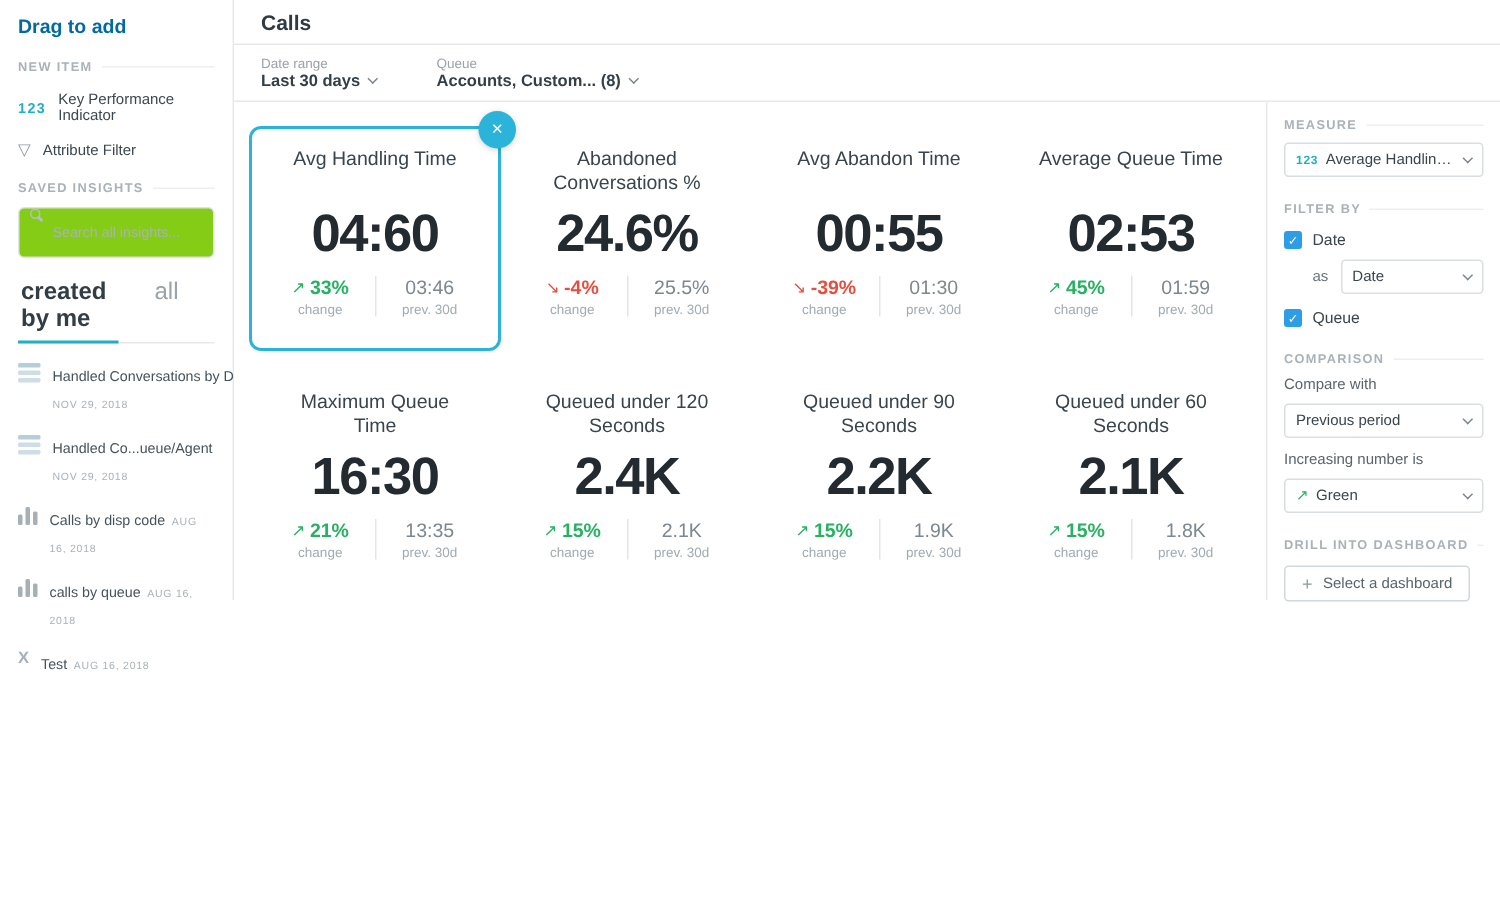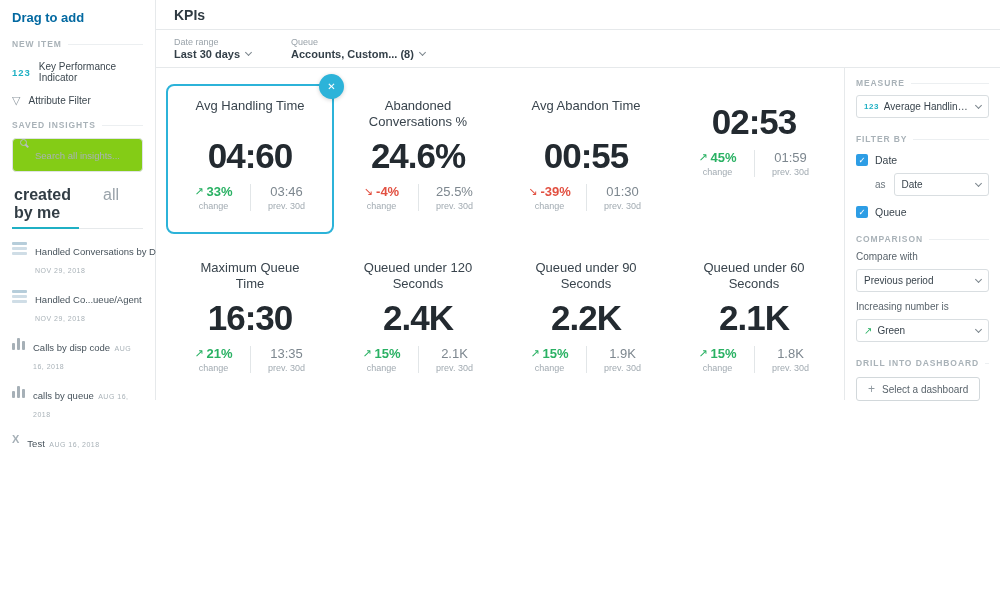--- a/index.html
+++ b/index.html
@@ -175,21 +175,21 @@
       <span class="ins-txt">
         <span class="ins-label">Test</span>
         <span class="ins-date">AUG 16, 2018</span>
       </span>
     </div>
   </aside>
 
   <div class="main">
 
     <header class="topbar">
-      <span class="page-title">KPIs</span>
+      <span class="page-title">Calls</span>
     </header>
 
     <div class="filterbar">
       <div class="fgroup">
         <div class="flabel">Date range</div>
         <div class="fval">
           <span>Last 30 days</span>
           <i class="chev"></i>
         </div>
       </div>
@@ -259,20 +259,21 @@
               </div>
               <div class="stat-div"></div>
               <div class="stat">
                 <div class="prev">01:30</div>
                 <div class="stat-label">prev. 30d</div>
               </div>
             </div>
           </div>
 
           <div class="card">
+            <div class="card-title">Average Queue Time</div>
             <div class="card-value">02:53</div>
             <div class="card-stats">
               <div class="stat">
                 <div class="delta" data-trend="up">
                   <span class="arrow">↗</span>
                   <span>45%</span>
                 </div>
                 <div class="stat-label">change</div>
               </div>
               <div class="stat-div"></div>

